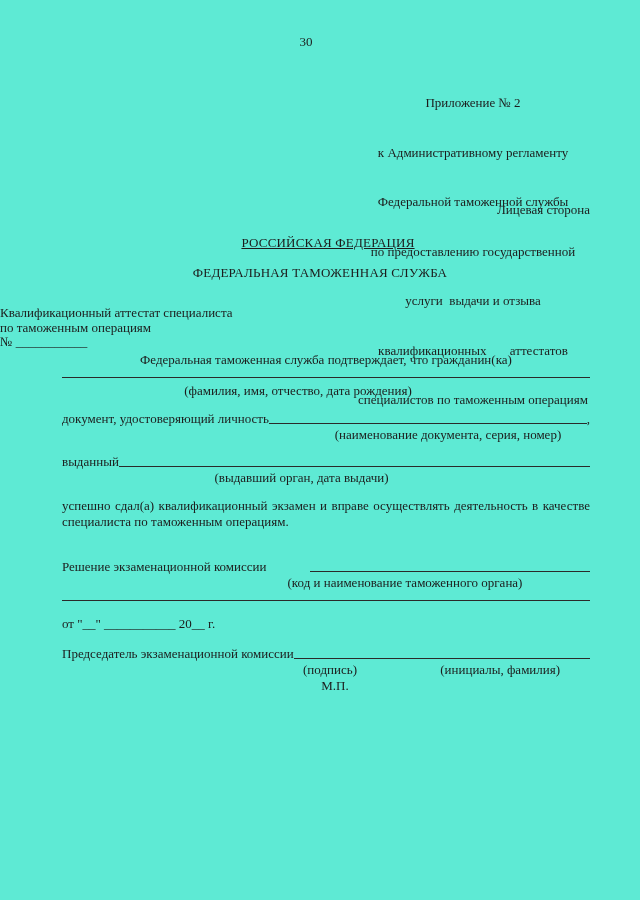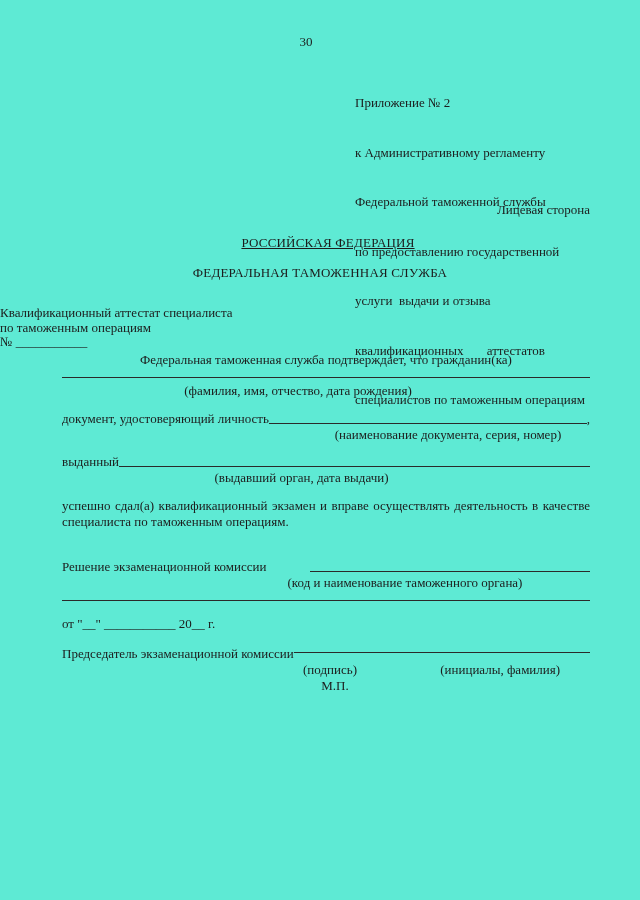--- a/index.html
+++ b/index.html
@@ -27,21 +27,21 @@
     text-align: center;
   }
   .appendix {
     position: absolute;
     left: 355px;
     top: 62px;
     width: 236px;
     line-height: 16.5px;
     white-space: pre-wrap;
   }
-  .appendix .line { display: block; }
+  .appendix .line { display: block; text-align: center; }
   .appendix .line-spread { word-spacing: 20px; }
   .side-label {
     position: absolute;
     top: 202px;
     right: 50px;
     font-size: 13px;
   }
   .heading-country {
     position: absolute;
     top: 235px;
@@ -92,21 +92,21 @@
     border-bottom: 1px solid #2a2a2a;
     margin-bottom: 3px;
     min-width: 20px;
   }
   .m-caption1 { margin-top: 5px; }
   .m-identity { margin-top: 12px; }
   .m-issued { margin-top: 11px; }
   .m-statement { margin-top: 12px; }
   .m-decision { margin-top: 29px; gap: 44px; }
   .m-date { margin-top: 15px; }
-  .m-chairman { margin-top: 14px; align-items: center; }
+  .m-chairman { margin-top: 14px; }
   .statement-l1 {
     text-align: justify;
     text-align-last: justify;
   }
   .statement-l2 { text-align: left; }
   .date-line { white-space: pre-wrap; }
   .sig-captions {
     padding-left: 241px;
     white-space: nowrap;
   }

